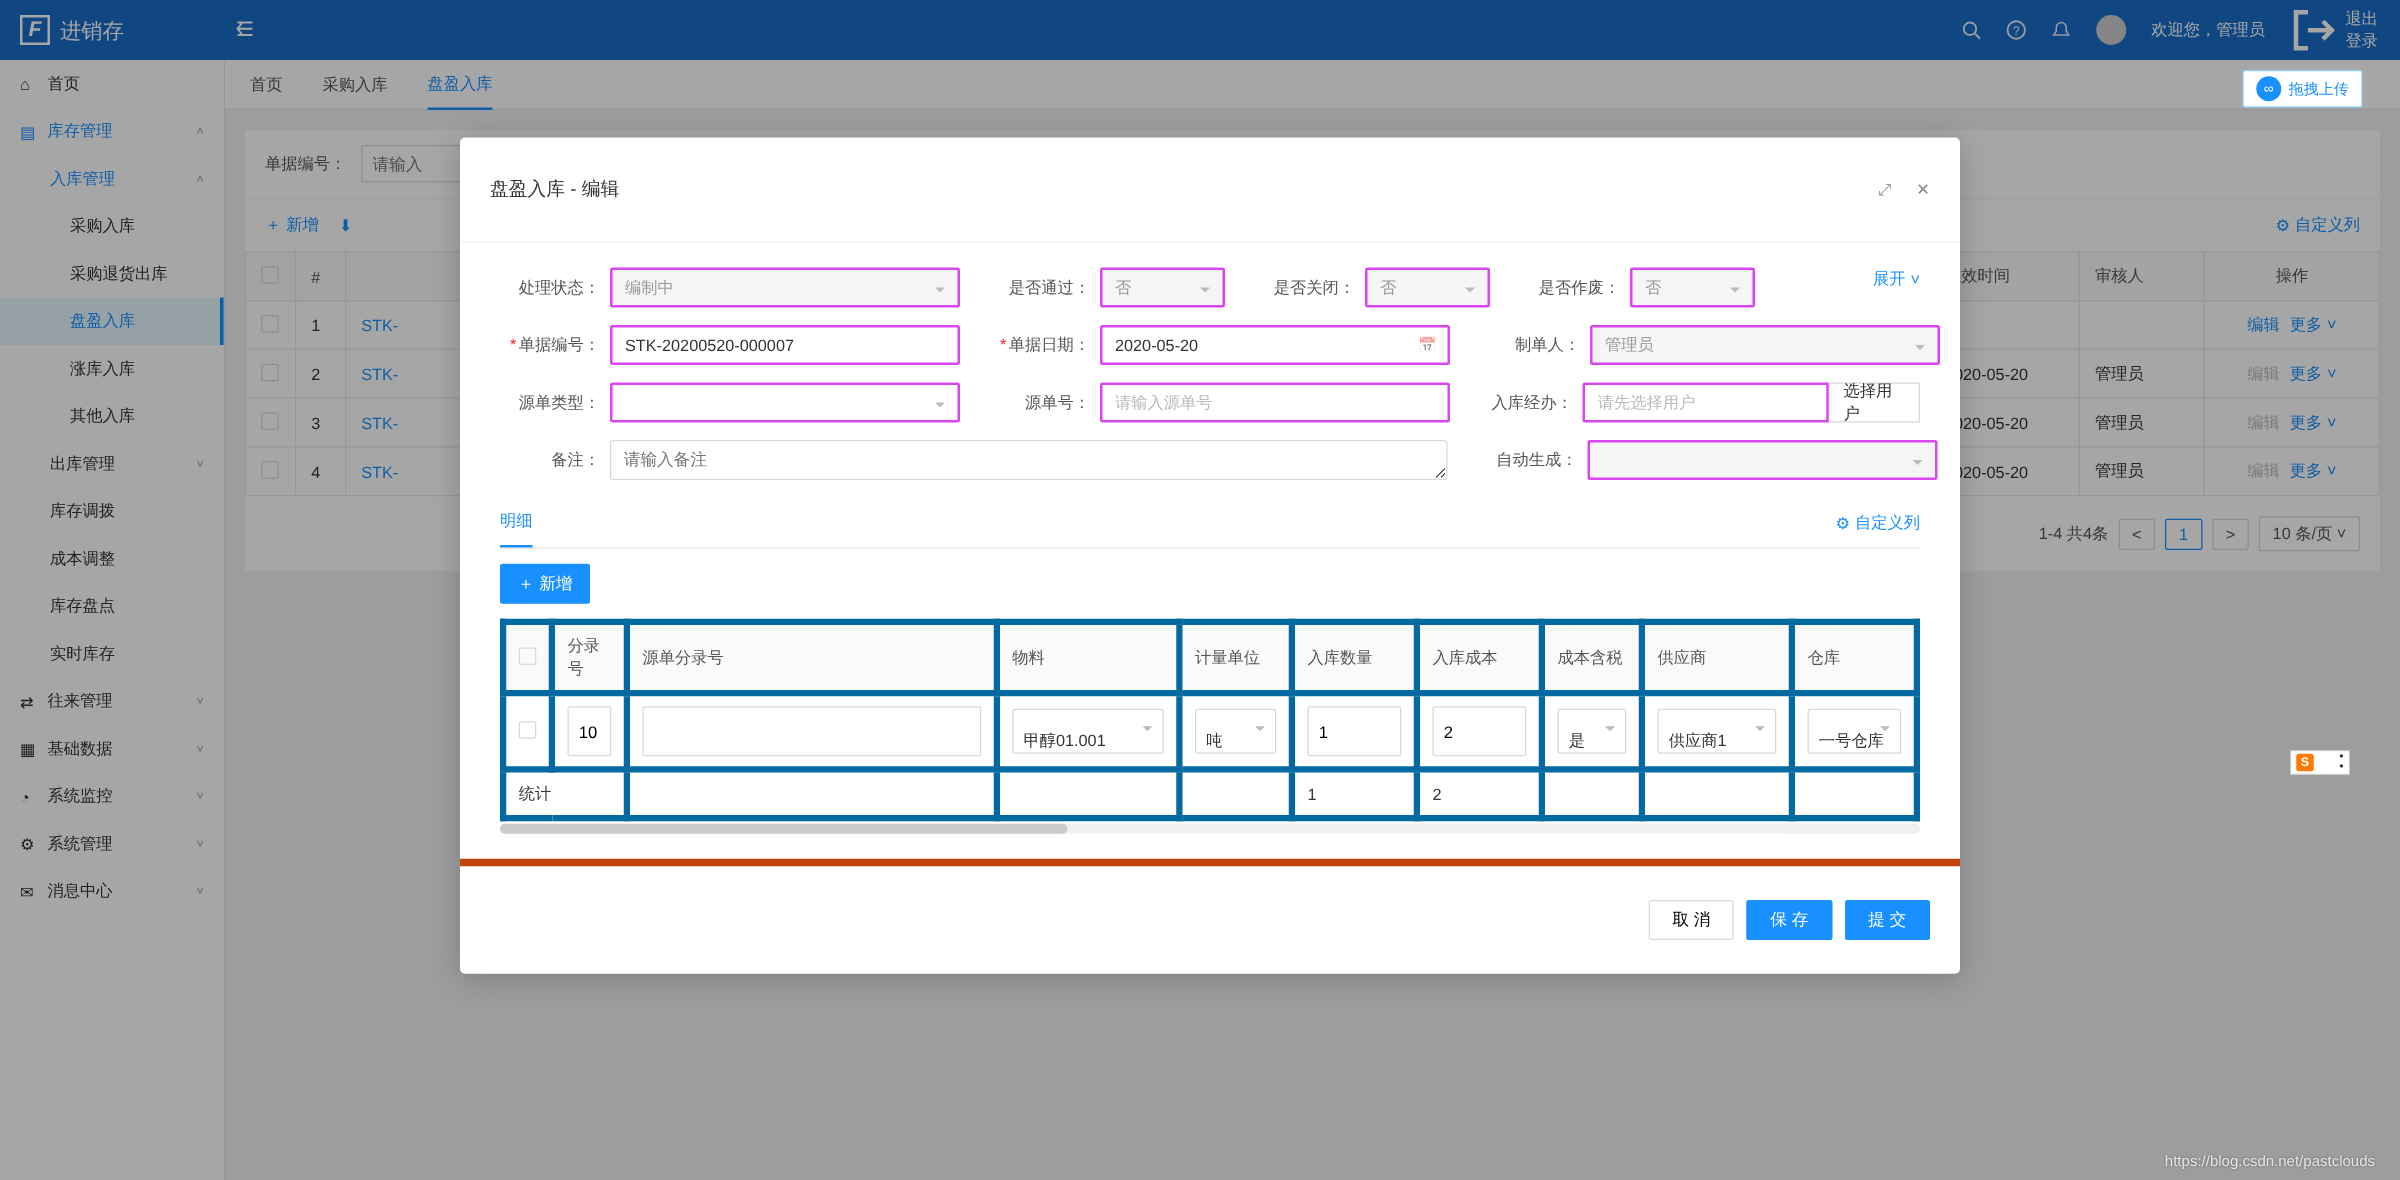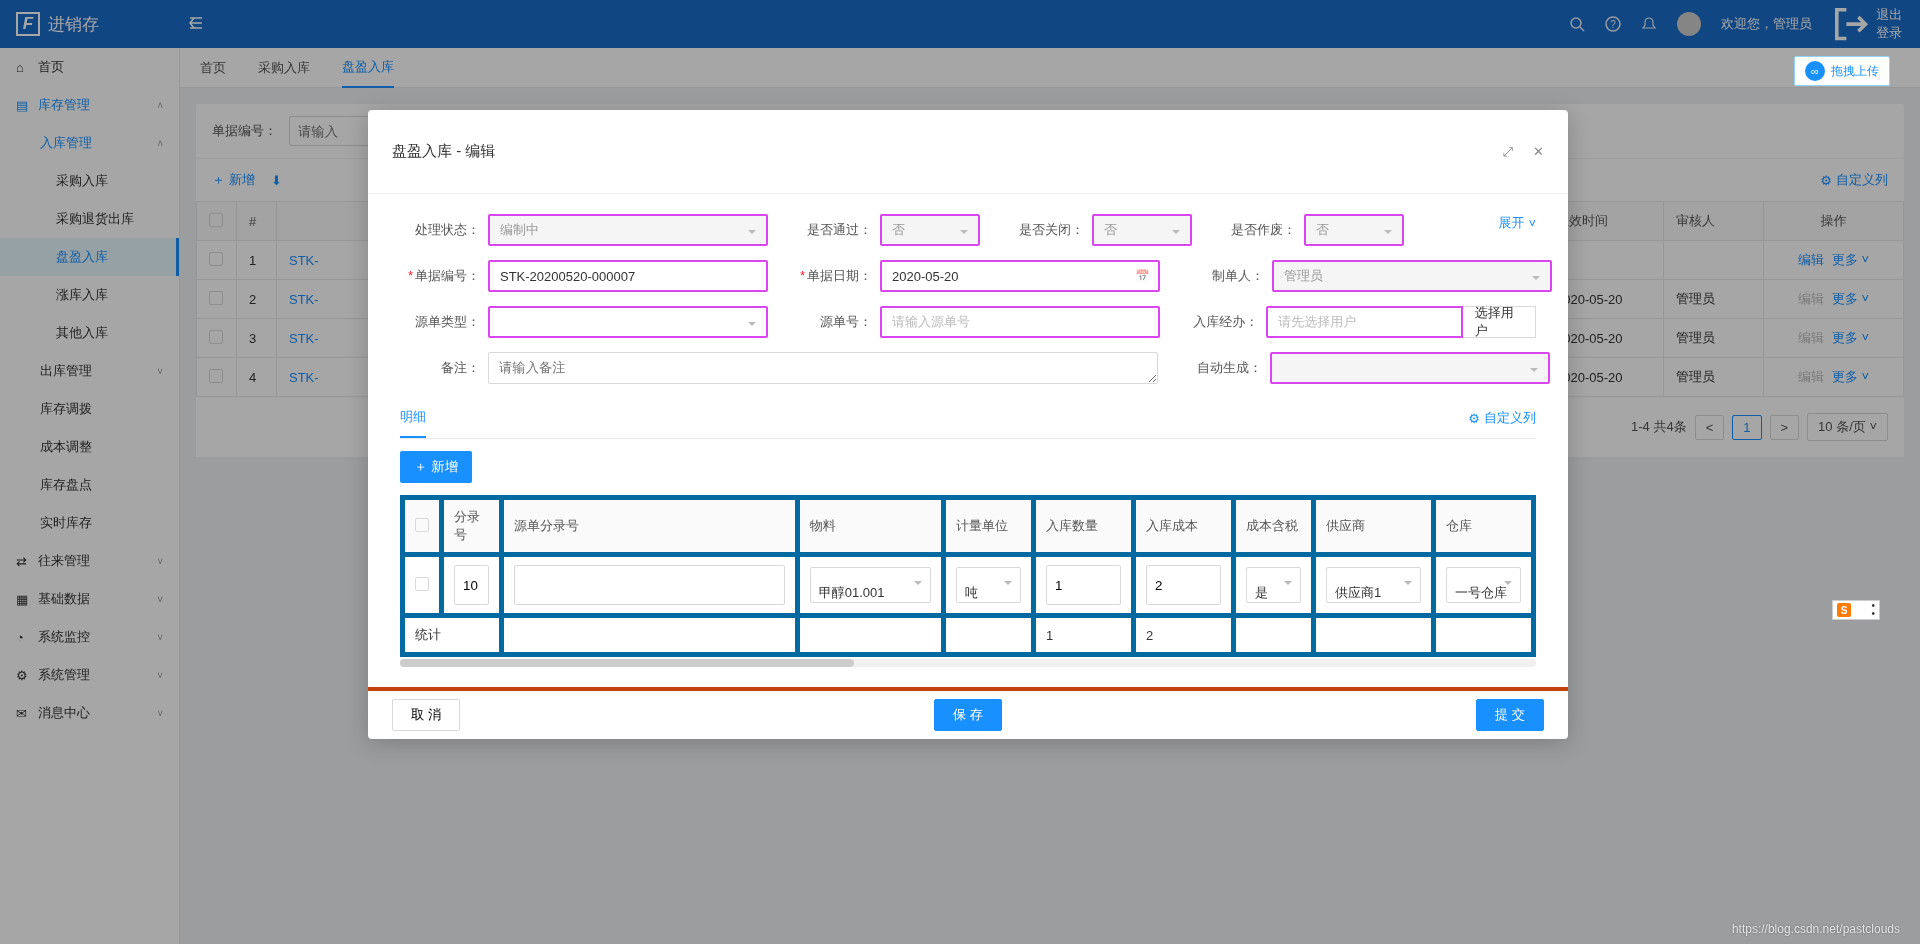--- a/index.html
+++ b/index.html
@@ -77,21 +77,21 @@
 .btn-primary { background: #1890ff; color: #fff; border: none; border-radius: 2px; padding: 7px 14px; cursor: pointer; display: inline-flex; align-items: center; gap: 4px; margin: 12px 0; }
 .detail-table { width: 100%; border-collapse: collapse; }
 .detail-table th, .detail-table td { border: 5px solid #0369a1; padding: 8px 10px; text-align: left; font-weight: normal; }
 .detail-table th { background: #fafafa; color: #555; }
 .cell-input { height: 40px; border: 1px solid #d9d9d9; border-radius: 2px; padding: 0 8px; width: 100%; }
 .cell-select { height: 36px; border: 1px solid #d9d9d9; border-radius: 2px; padding: 0 8px; width: 100%; display: flex; align-items: flex-end; position: relative; }
 .cell-select::after { content: ""; border: 4px solid transparent; border-top-color: #bbb; position: absolute; right: 8px; top: 13px; }
 .scrollbar { height: 8px; background: #f0f0f0; border-radius: 4px; margin-top: 2px; }
 .scrollbar-thumb { width: 40%; height: 100%; background: #ccc; border-radius: 4px; }
 
-.modal-foot { display: flex; justify-content: space-between; gap: 10px; padding: 8px 24px; border-top: 4px solid #c2410c; }
+.modal-foot { display: flex; justify-content: flex-end; gap: 10px; padding: 27px 24px; border-top: 6px solid #c2410c; }
 .btn { border-radius: 2px; padding: 6px 18px; cursor: pointer; border: 1px solid #d9d9d9; background: #fff; }
 .btn.primary { background: #1890ff; color: #fff; border-color: #1890ff; }
 
 .float-upload { position: absolute; right: 30px; top: 56px; background: #fff; border: 1px solid #91d5ff; color: #1890ff; border-radius: 2px; padding: 4px 10px; display: flex; align-items: center; gap: 6px; font-size: 12px; }
 .float-upload .circ { width: 20px; height: 20px; border-radius: 50%; background: #1890ff; color: #fff; display: flex; align-items: center; justify-content: center; font-size: 11px; }
 .ime-indicator { position: absolute; right: 40px; top: 600px; width: 48px; height: 20px; background: #fff; border: 1px solid #ccc; display: flex; align-items: center; justify-content: space-between; padding: 0 4px; }
 .ime-indicator .s { width: 14px; height: 14px; background: #ff7a00; border-radius: 2px; color: #fff; font-size: 10px; display: flex; align-items: center; justify-content: center; font-weight: bold; }
 .watermark { position: absolute; right: 20px; bottom: 8px; color: rgba(255,255,255,0.8); font-size: 12px; text-shadow: 0 0 2px rgba(0,0,0,0.4); }
 svg { width: 100%; height: 100%; }
 </style>

